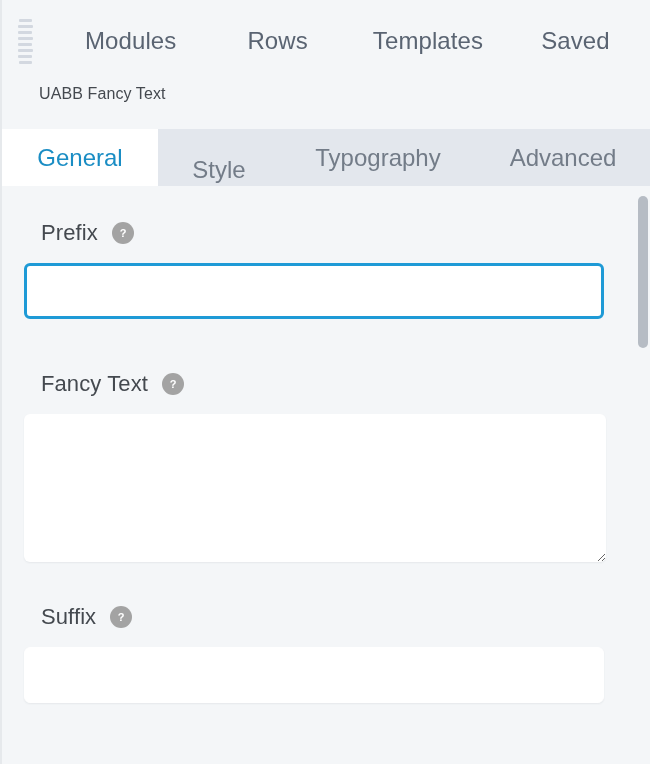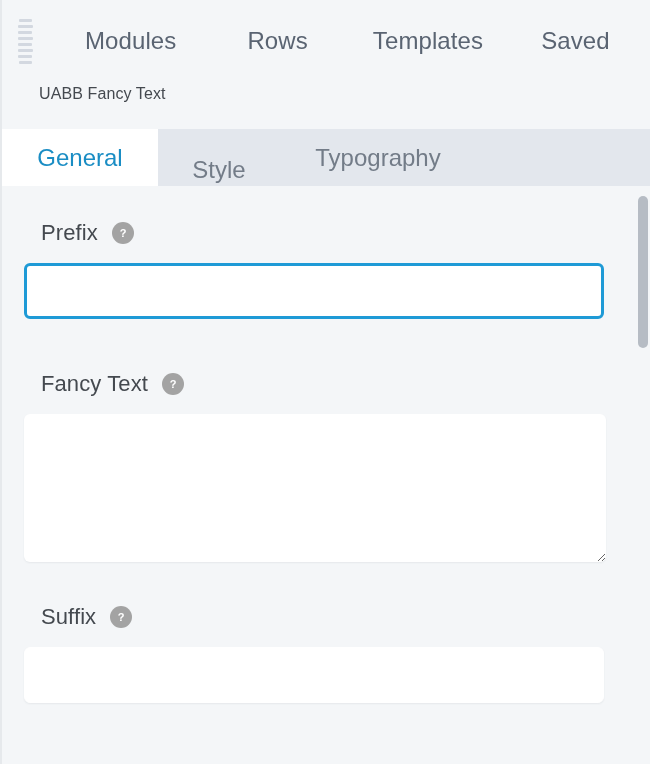--- a/index.html
+++ b/index.html
@@ -236,20 +236,21 @@
       <div class="nav-item nav-saved">Saved</div>
     </div>
   </div>
 
   <div class="module-title">UABB Fancy Text</div>
 
   <div class="tabs">
     <div class="tab tab-general active">General</div>
     <div class="tab tab-style">Style</div>
     <div class="tab tab-typography">Typography</div>
+    <div class="tab tab-advanced">Advanced</div>
   </div>
 
   <div class="form-body">
 
     <div class="field field-prefix">
       <div class="field-label-row">
         <div class="field-label">Prefix</div>
         <div class="help-icon">
           <svg width="14" height="14" viewBox="0 0 14 14" aria-hidden="true">
             <text x="7" y="11" text-anchor="middle" font-family="Liberation Sans, sans-serif" font-size="11" font-weight="bold" fill="#ffffff">?</text>

